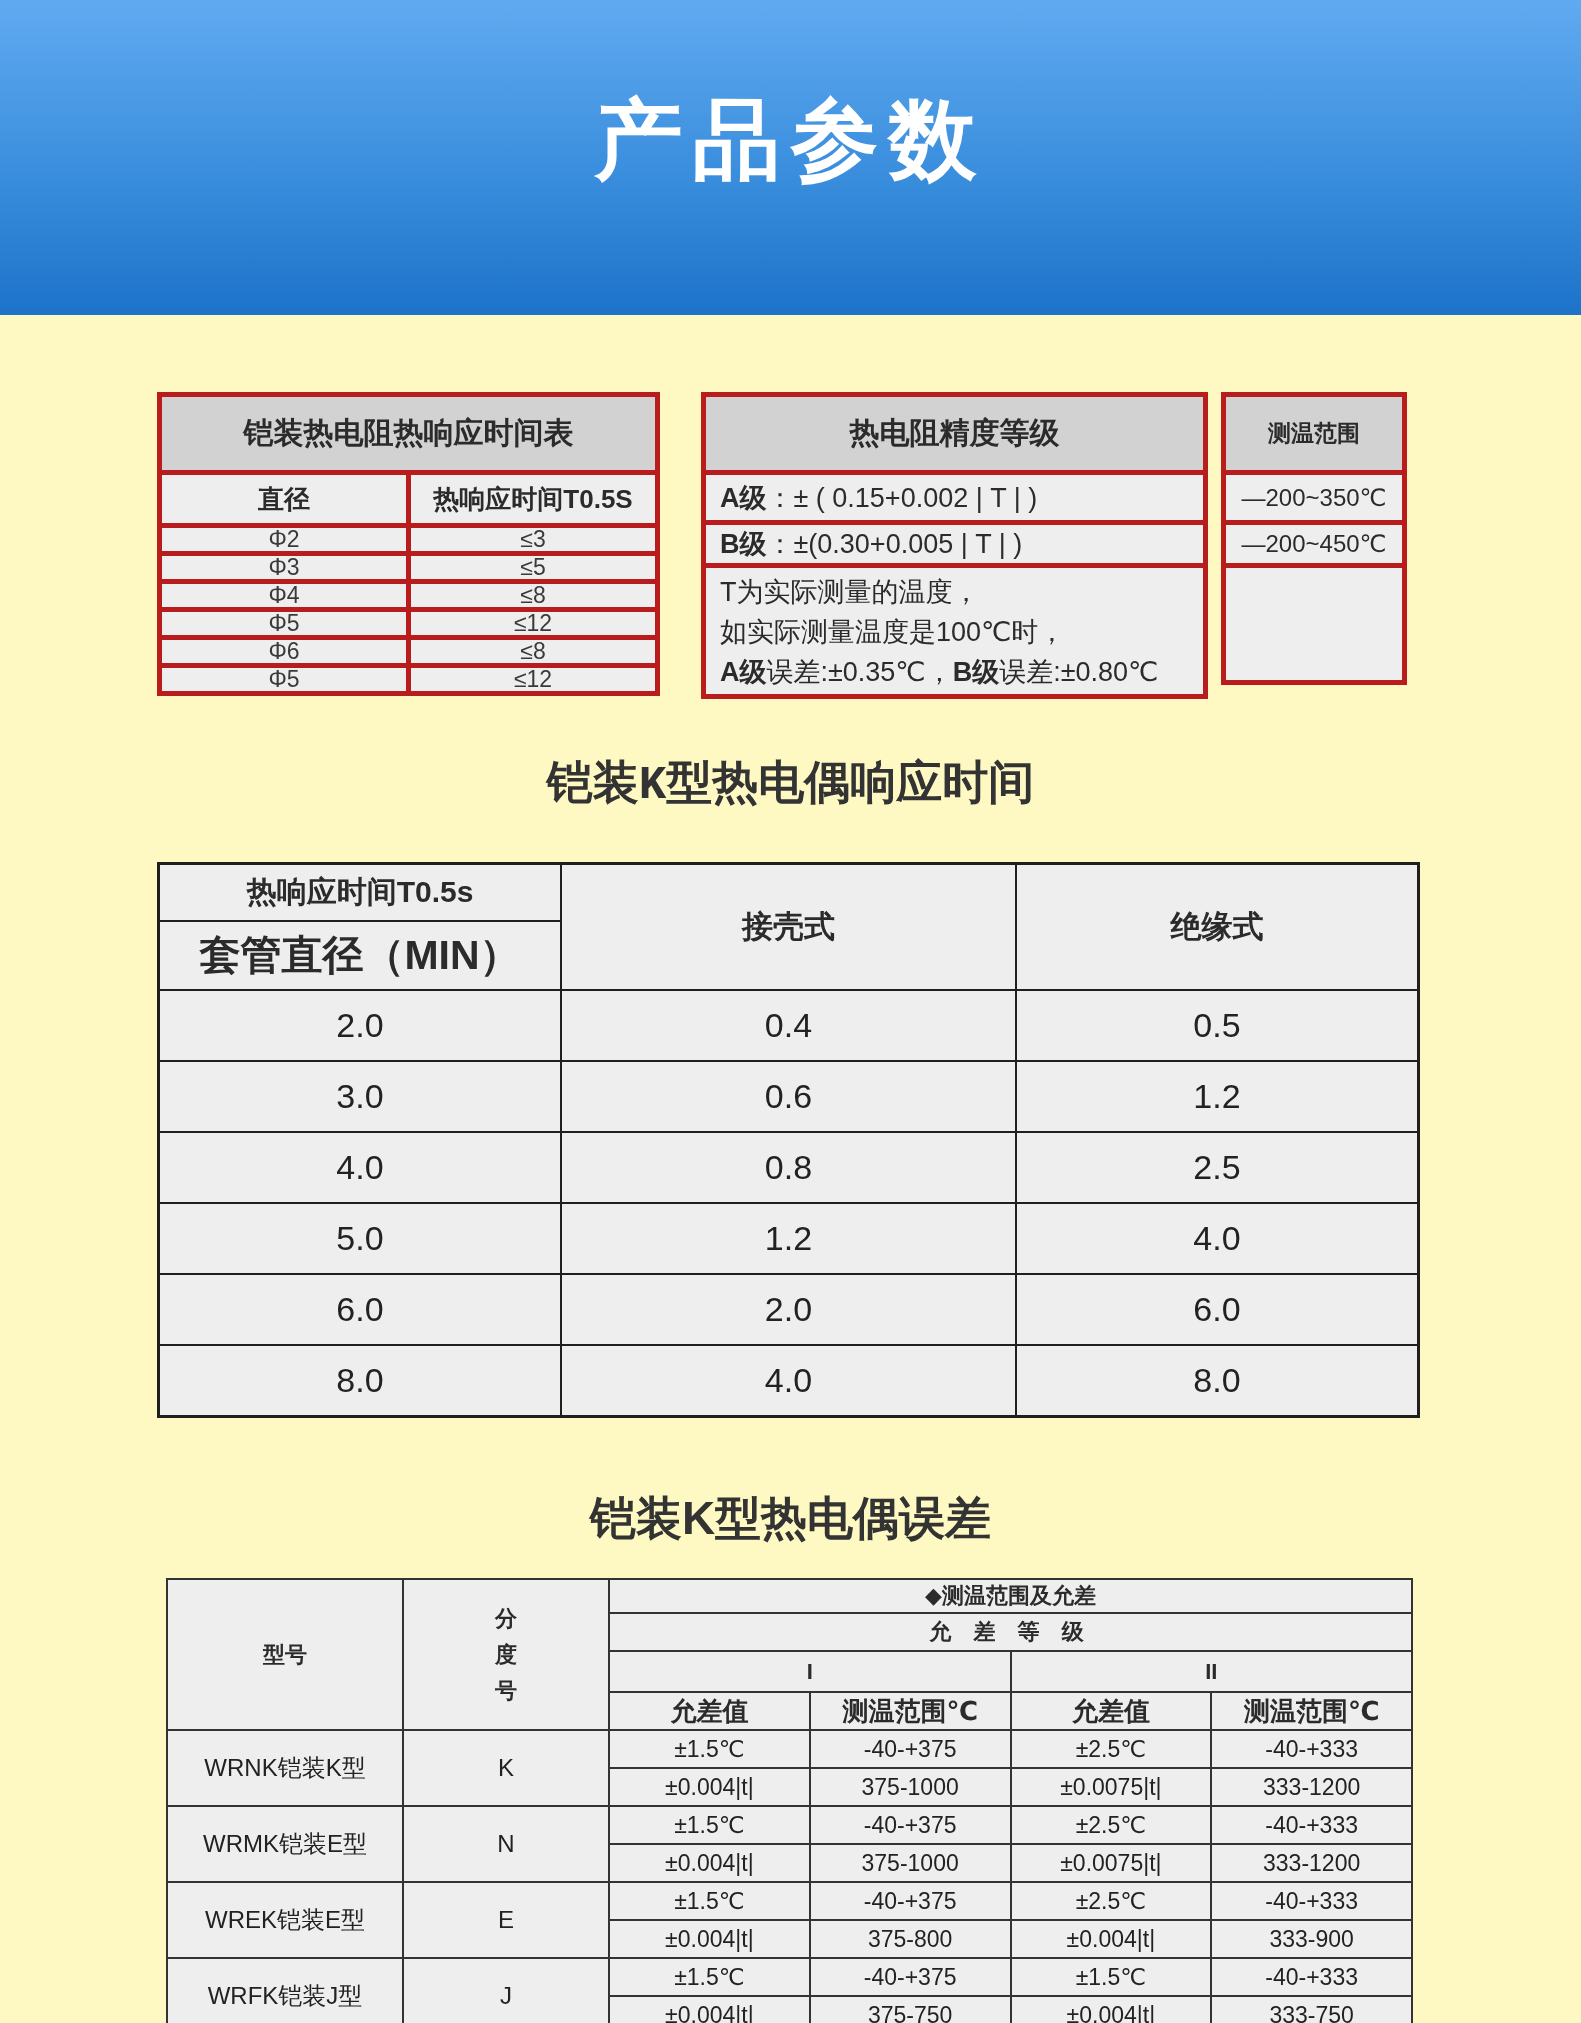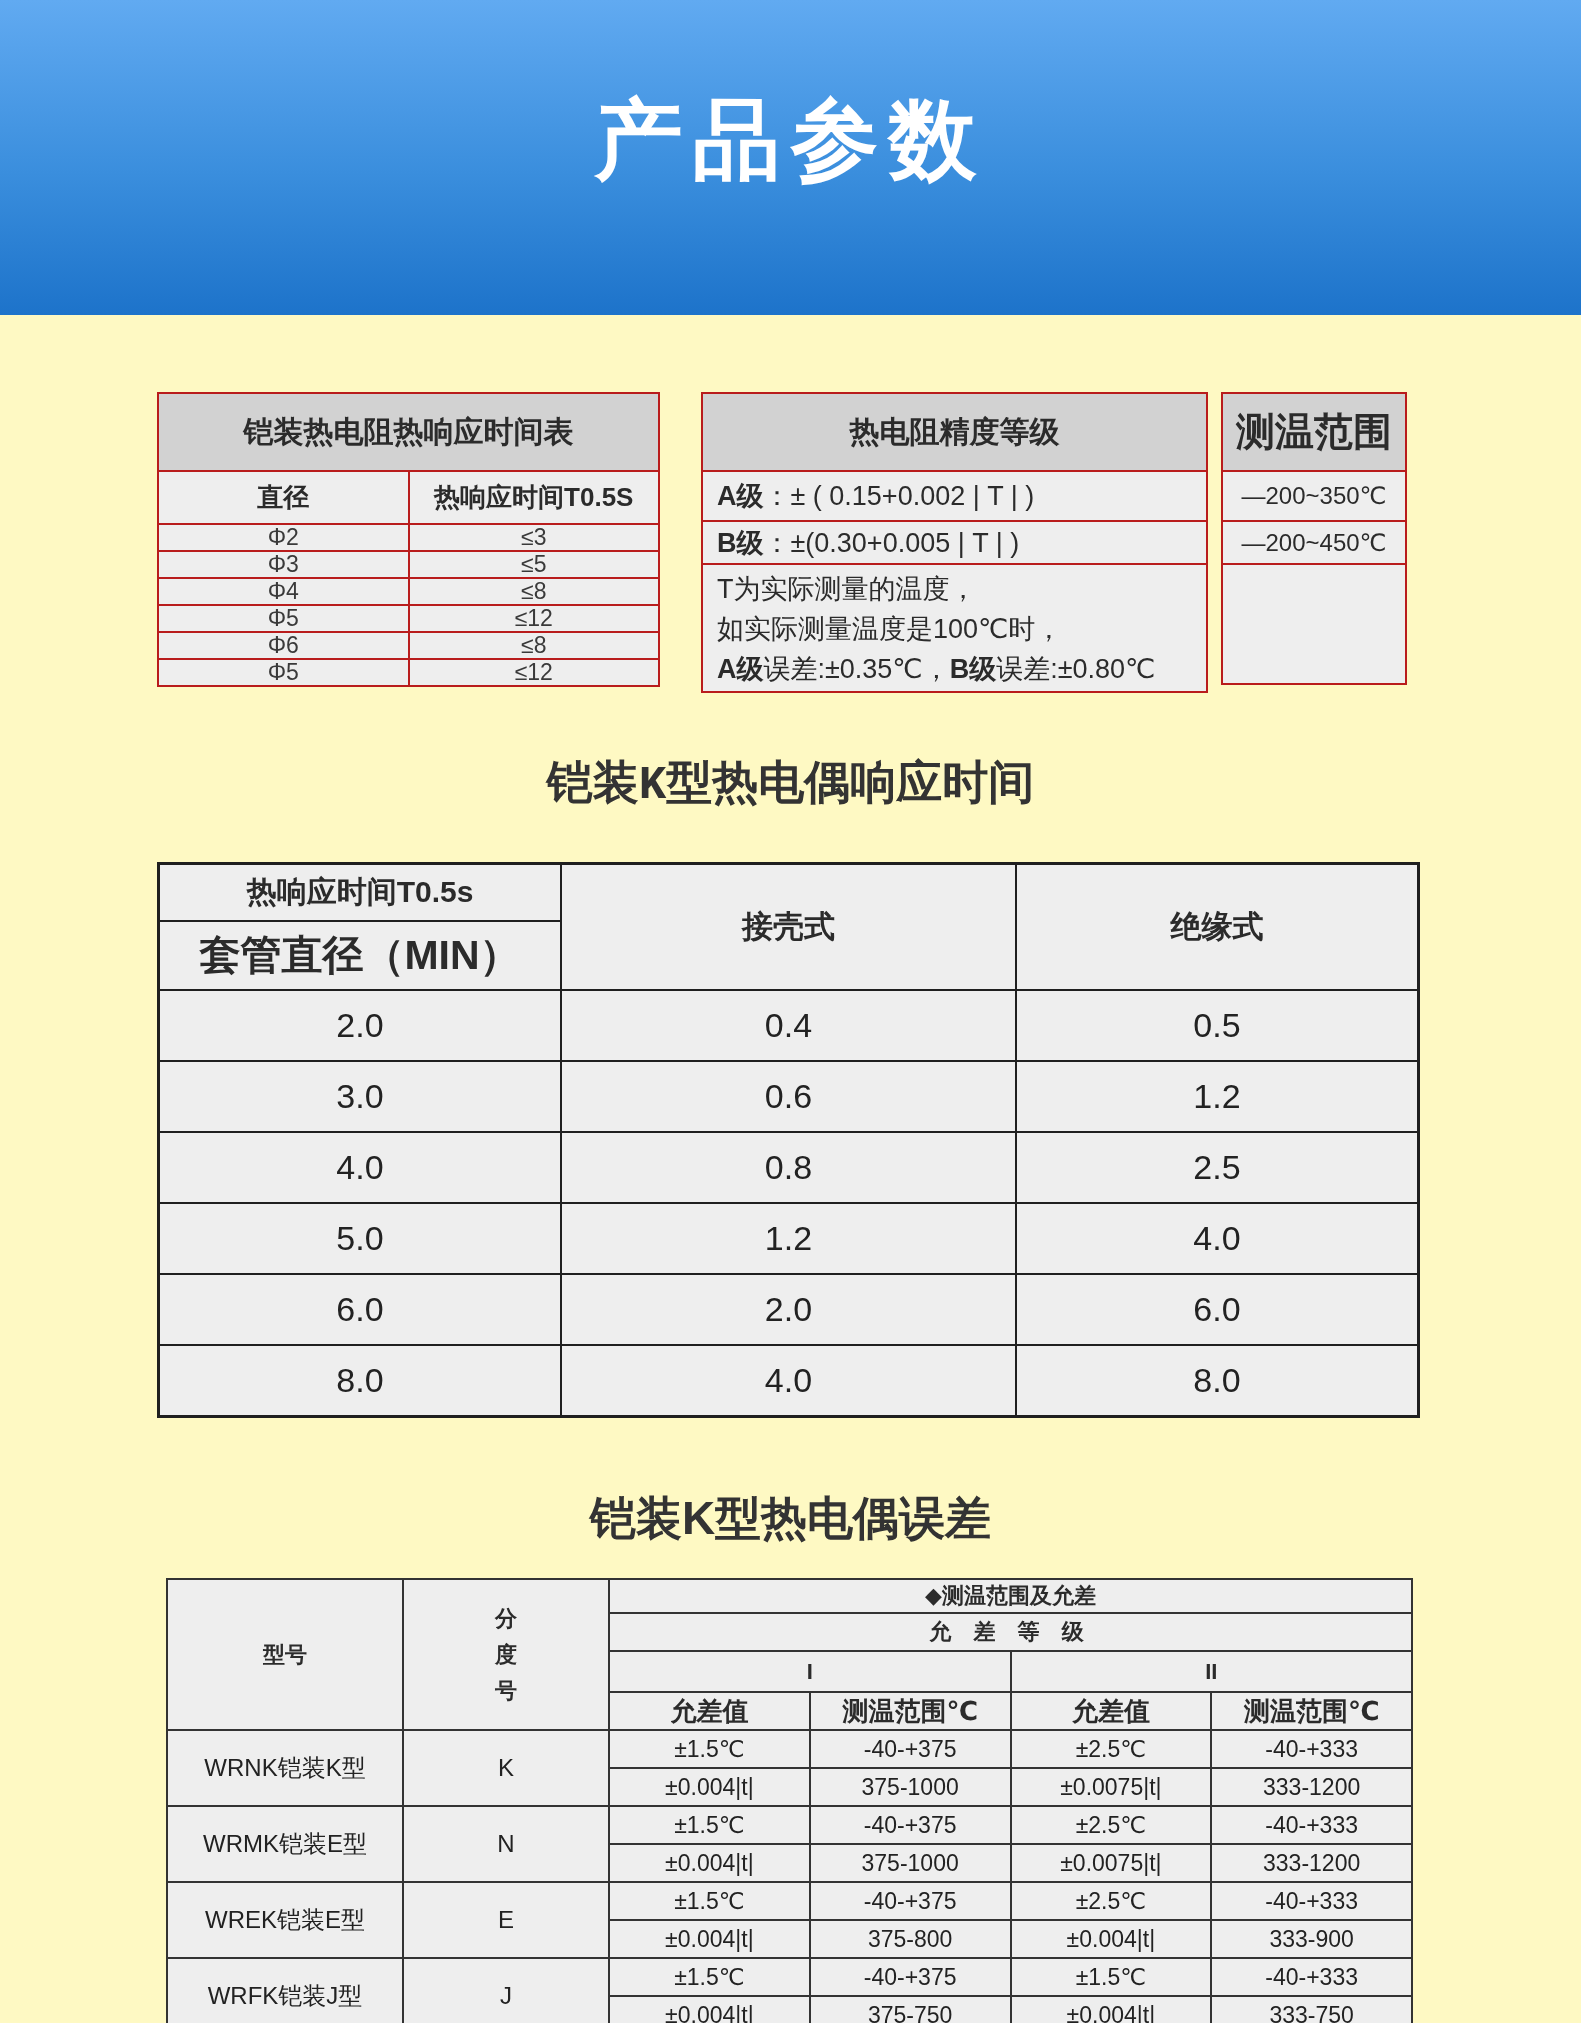--- a/index.html
+++ b/index.html
@@ -22,35 +22,35 @@
     font-size:88px;line-height:1;
     font-weight:600;color:#ffffff;
     letter-spacing:10px;
   }
   
   table{border-collapse:collapse;table-layout:fixed;background:#eeeeee;}
   td,th{padding:0;overflow:hidden;}
   .b{font-weight:bold;}
   
   .toptable{position:absolute;top:392px;}
-  .toptable td,.toptable th{border:2px solid #b91c1c;text-align:center;vertical-align:middle;}
+  .toptable td,.toptable th{border:5px solid #b91c1c;text-align:center;vertical-align:middle;}
   .ttl{background:#d2d2d2;font-weight:bold;font-size:30px;}
   .t1{left:157px;width:503px;}
   .t1 .ttl-row{height:78px;}
   .t1 .hdr-row{height:53px;font-size:26px;}
   .t1 .d-row{height:27px;font-size:23px;line-height:1;color:#3a3a3a;}
   .t2{left:693px;width:507px;margin-left:8px;}
   .t2 .ttl-row{height:78px;}
   .t2 .f-rowA{height:50px;}
   .t2 .f-rowB{height:43px;}
   .t2 td.lf{text-align:left;padding-left:14px;font-size:27px;}
   .t2 .note{height:122px;vertical-align:top;padding-top:4px;line-height:40px;font-size:26px;}
   .t3{left:1221px;width:186px;height:293px;}
   .t3 .ttl-row{height:78px;}
-  .t3 .ttl{font-size:39px;}
+  .t3 .ttl{font-size:23px;}
   .t3 .r1{height:50px;font-size:24px;}
   .t3 .r2{height:43px;font-size:24px;}
   
   .sect{
     position:absolute;left:0;width:1581px;
     text-align:center;font-size:46px;font-weight:600;color:#333;
   }
   .sect1{top:752px;font-family:Liberation Mono, monospace;}
   .sect2{top:1488px;}
   

